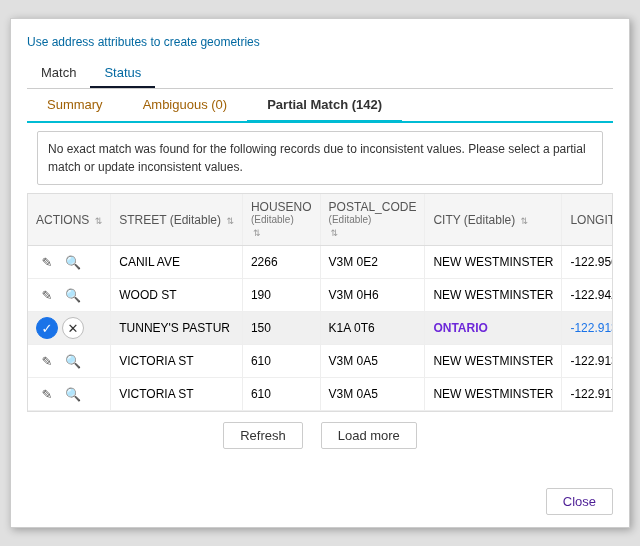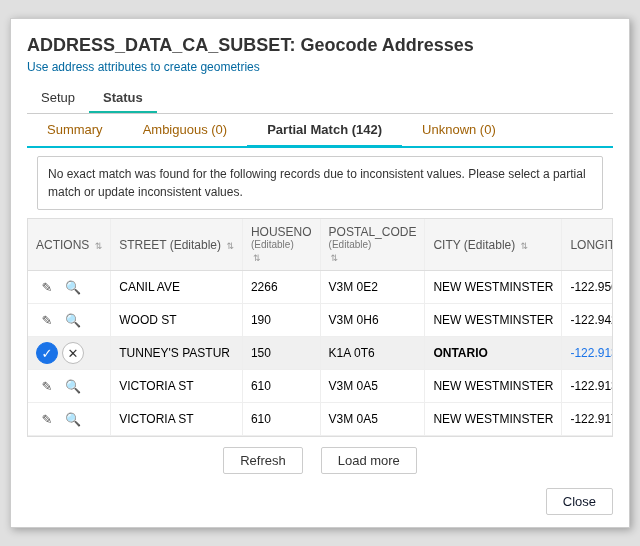--- a/index.html
+++ b/index.html
@@ -40,23 +40,23 @@
       margin-bottom: 0;
     }
     .tab {
       padding: 6px 14px;
       cursor: pointer;
       font-size: 13px;
       color: #333;
       border-bottom: 2px solid transparent;
     }
     .tab.active {
-      border-bottom: 2px solid #14b8a6;
-      font-weight: bold;
-      color: #404040;
+      border-bottom: 2px solid #0f172a;
+      font-weight: normal;
+      color: #0369a1;
     }
     .subtabs-row {
       display: flex;
       border-bottom: 2px solid #00bcd4;
       margin-top: 0;
     }
     .subtab {
       padding: 8px 20px;
       cursor: pointer;
       font-size: 13px;
@@ -141,21 +141,21 @@
     .icon-btn.close-x {
       background: #fff;
       color: #333;
       border: 1px solid #bbb;
       border-radius: 50%;
     }
     .active-row td {
       background: #f0f0f0;
     }
     .city-orange {
-      color: #000000;
+      color: #6d28d9;
       font-weight: bold;
     }
     .longitude-blue {
       color: #1a73e8;
     }
     .footer {
       display: flex;
       justify-content: center;
       gap: 18px;
       margin-top: 10px;
@@ -172,46 +172,44 @@
     .close-btn {
       position: absolute;
       bottom: 12px;
       right: 16px;
       padding: 5px 16px;
       font-size: 13px;
       border: 1px solid #ccc;
       border-radius: 2px;
       cursor: pointer;
       background: #fff;
-      color: #0f172a;
+      color: #4c1d95;
     }
     .editable-label {
       font-size: 10px;
       color: #777;
       display: block;
       font-weight: normal;
     }
   </style>
 </head>
 <body>
 
 <div class="dialog">
-  <div class="dialog-title">ADDRESS_DATA_CA_SUBSET: Geocode Addresses</div>
   <div class="dialog-subtitle">Use address attributes to create geometries</div>
 
   <div class="tabs-row">
-    <div class="tab">Setup</div>
+    <div class="tab">Match</div>
     <div class="tab active">Status</div>
   </div>
 
   <div class="subtabs-row">
     <div class="subtab">Summary</div>
     <div class="subtab">Ambiguous (0)</div>
     <div class="subtab active">Partial Match (142)</div>
-    <div class="subtab">Unknown (0)</div>
   </div>
 
   <div class="info-box">No exact match was found for the following records due to inconsistent values. Please select a partial match or update inconsistent values.</div>
 
   <div class="table-container">
     <table>
       <thead>
         <tr>
           <th>
             ACTIONS <span class="sort-arrows">⇅</span>

